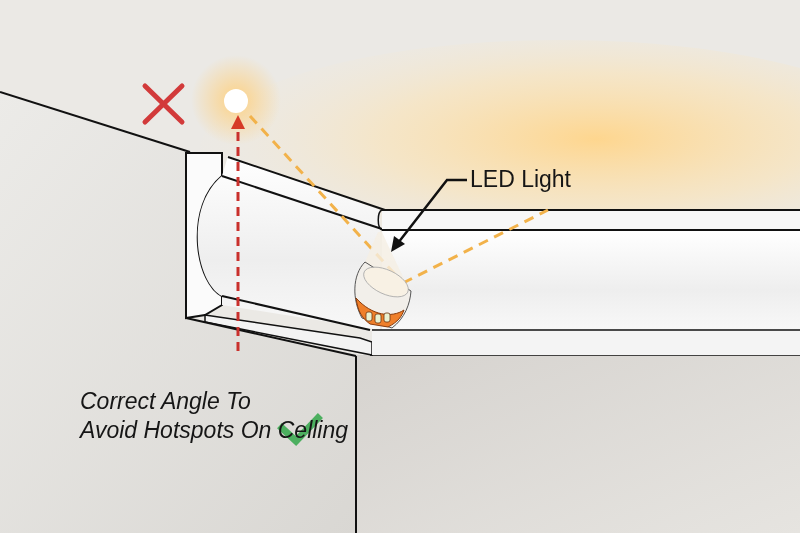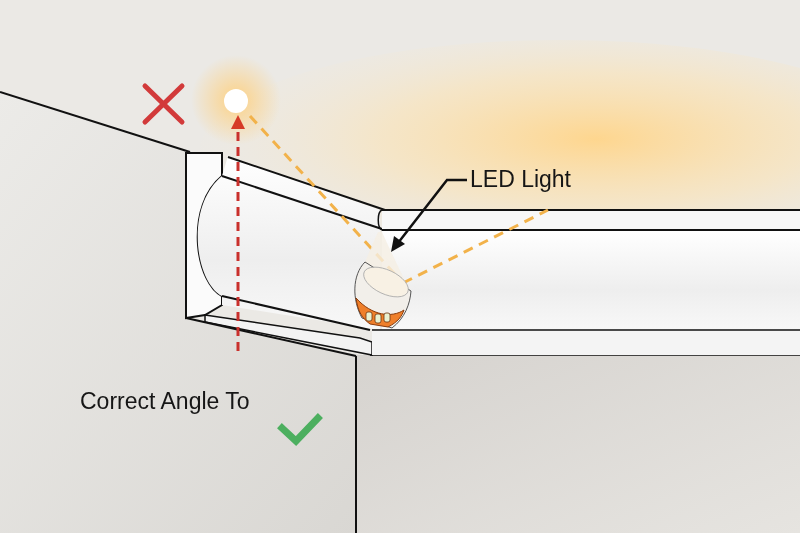--- a/index.html
+++ b/index.html
@@ -1,21 +1,21 @@
 <!DOCTYPE html>
 <html><head>
 <meta charset="utf-8">
 <style>
   html,body{margin:0;padding:0;}
   body{width:800px;height:533px;overflow:hidden;background:#e6e4e0;font-family:"Liberation Sans",sans-serif;}
   .stage{position:relative;width:724px;height:533px;}
   svg.scene{position:absolute;left:0;top:0;}
   .label{position:absolute;color:#161616;font-family:"Liberation Sans",sans-serif;}
   .led-label{left:470px;top:166px;font-size:23px;}
-  .caption{left:80px;top:387px;font-size:23px;line-height:29px;}
+  .caption{left:80px;top:387px;font-size:23px;line-height:29px;font-style:italic;}
   .caption div{white-space:nowrap;}
 </style>
 </head>
 <body>
 
 <div class="stage">
 <svg class="scene" width="800" height="533" viewBox="0 0 800 533">
   <defs>
     <radialGradient id="glow" cx="0.55" cy="0.45" r="0.6">
       <stop offset="0" stop-color="#ffd58a" stop-opacity="0.95"></stop>
@@ -98,14 +98,15 @@
     <line x1="182" y1="86" x2="145" y2="122" stroke="#d23a3a" stroke-width="5" stroke-linecap="round"></line>
   </g>
 
   <polyline points="282,428 296,441 318,418" fill="none" stroke="#4caf5f" stroke-width="7" stroke-linecap="square"></polyline>
 </svg>
 
 <div class="label led-label">LED Light</div>
 
 <div class="label caption">
   <div>Correct Angle To</div>
+  <div>Avoid Hotspots On Celling</div>
 </div>
 </div>
 
 </body></html>

